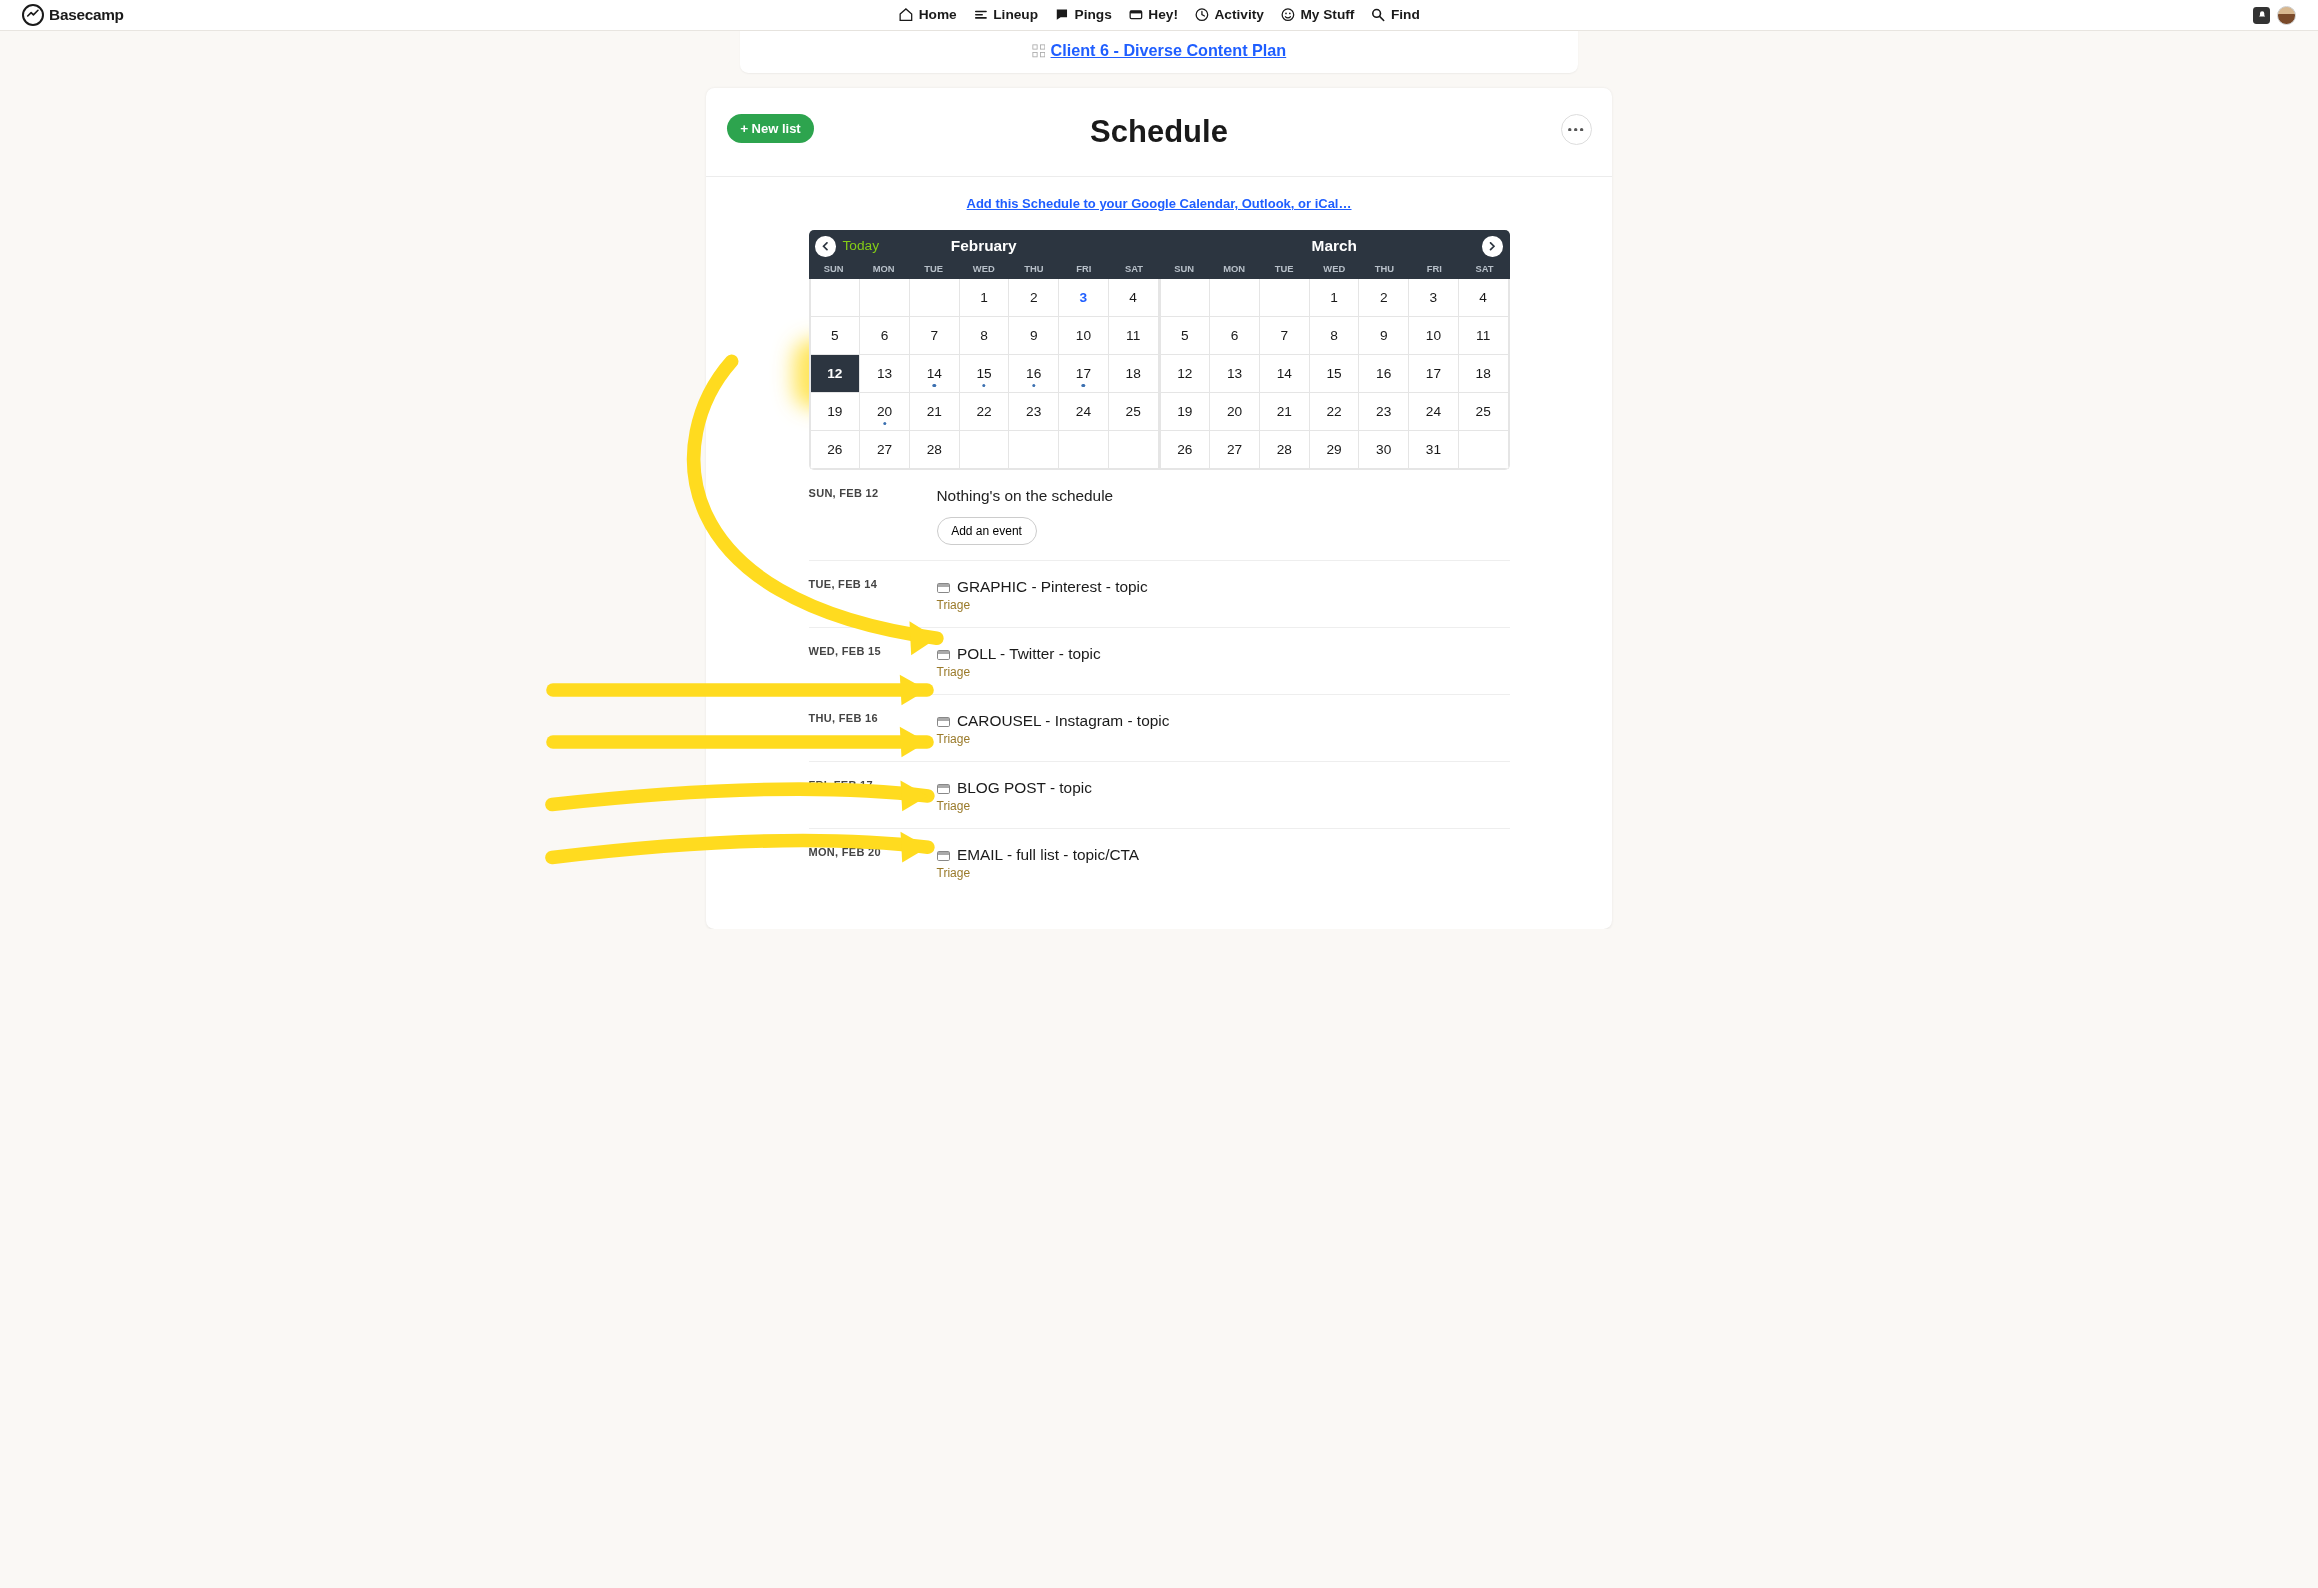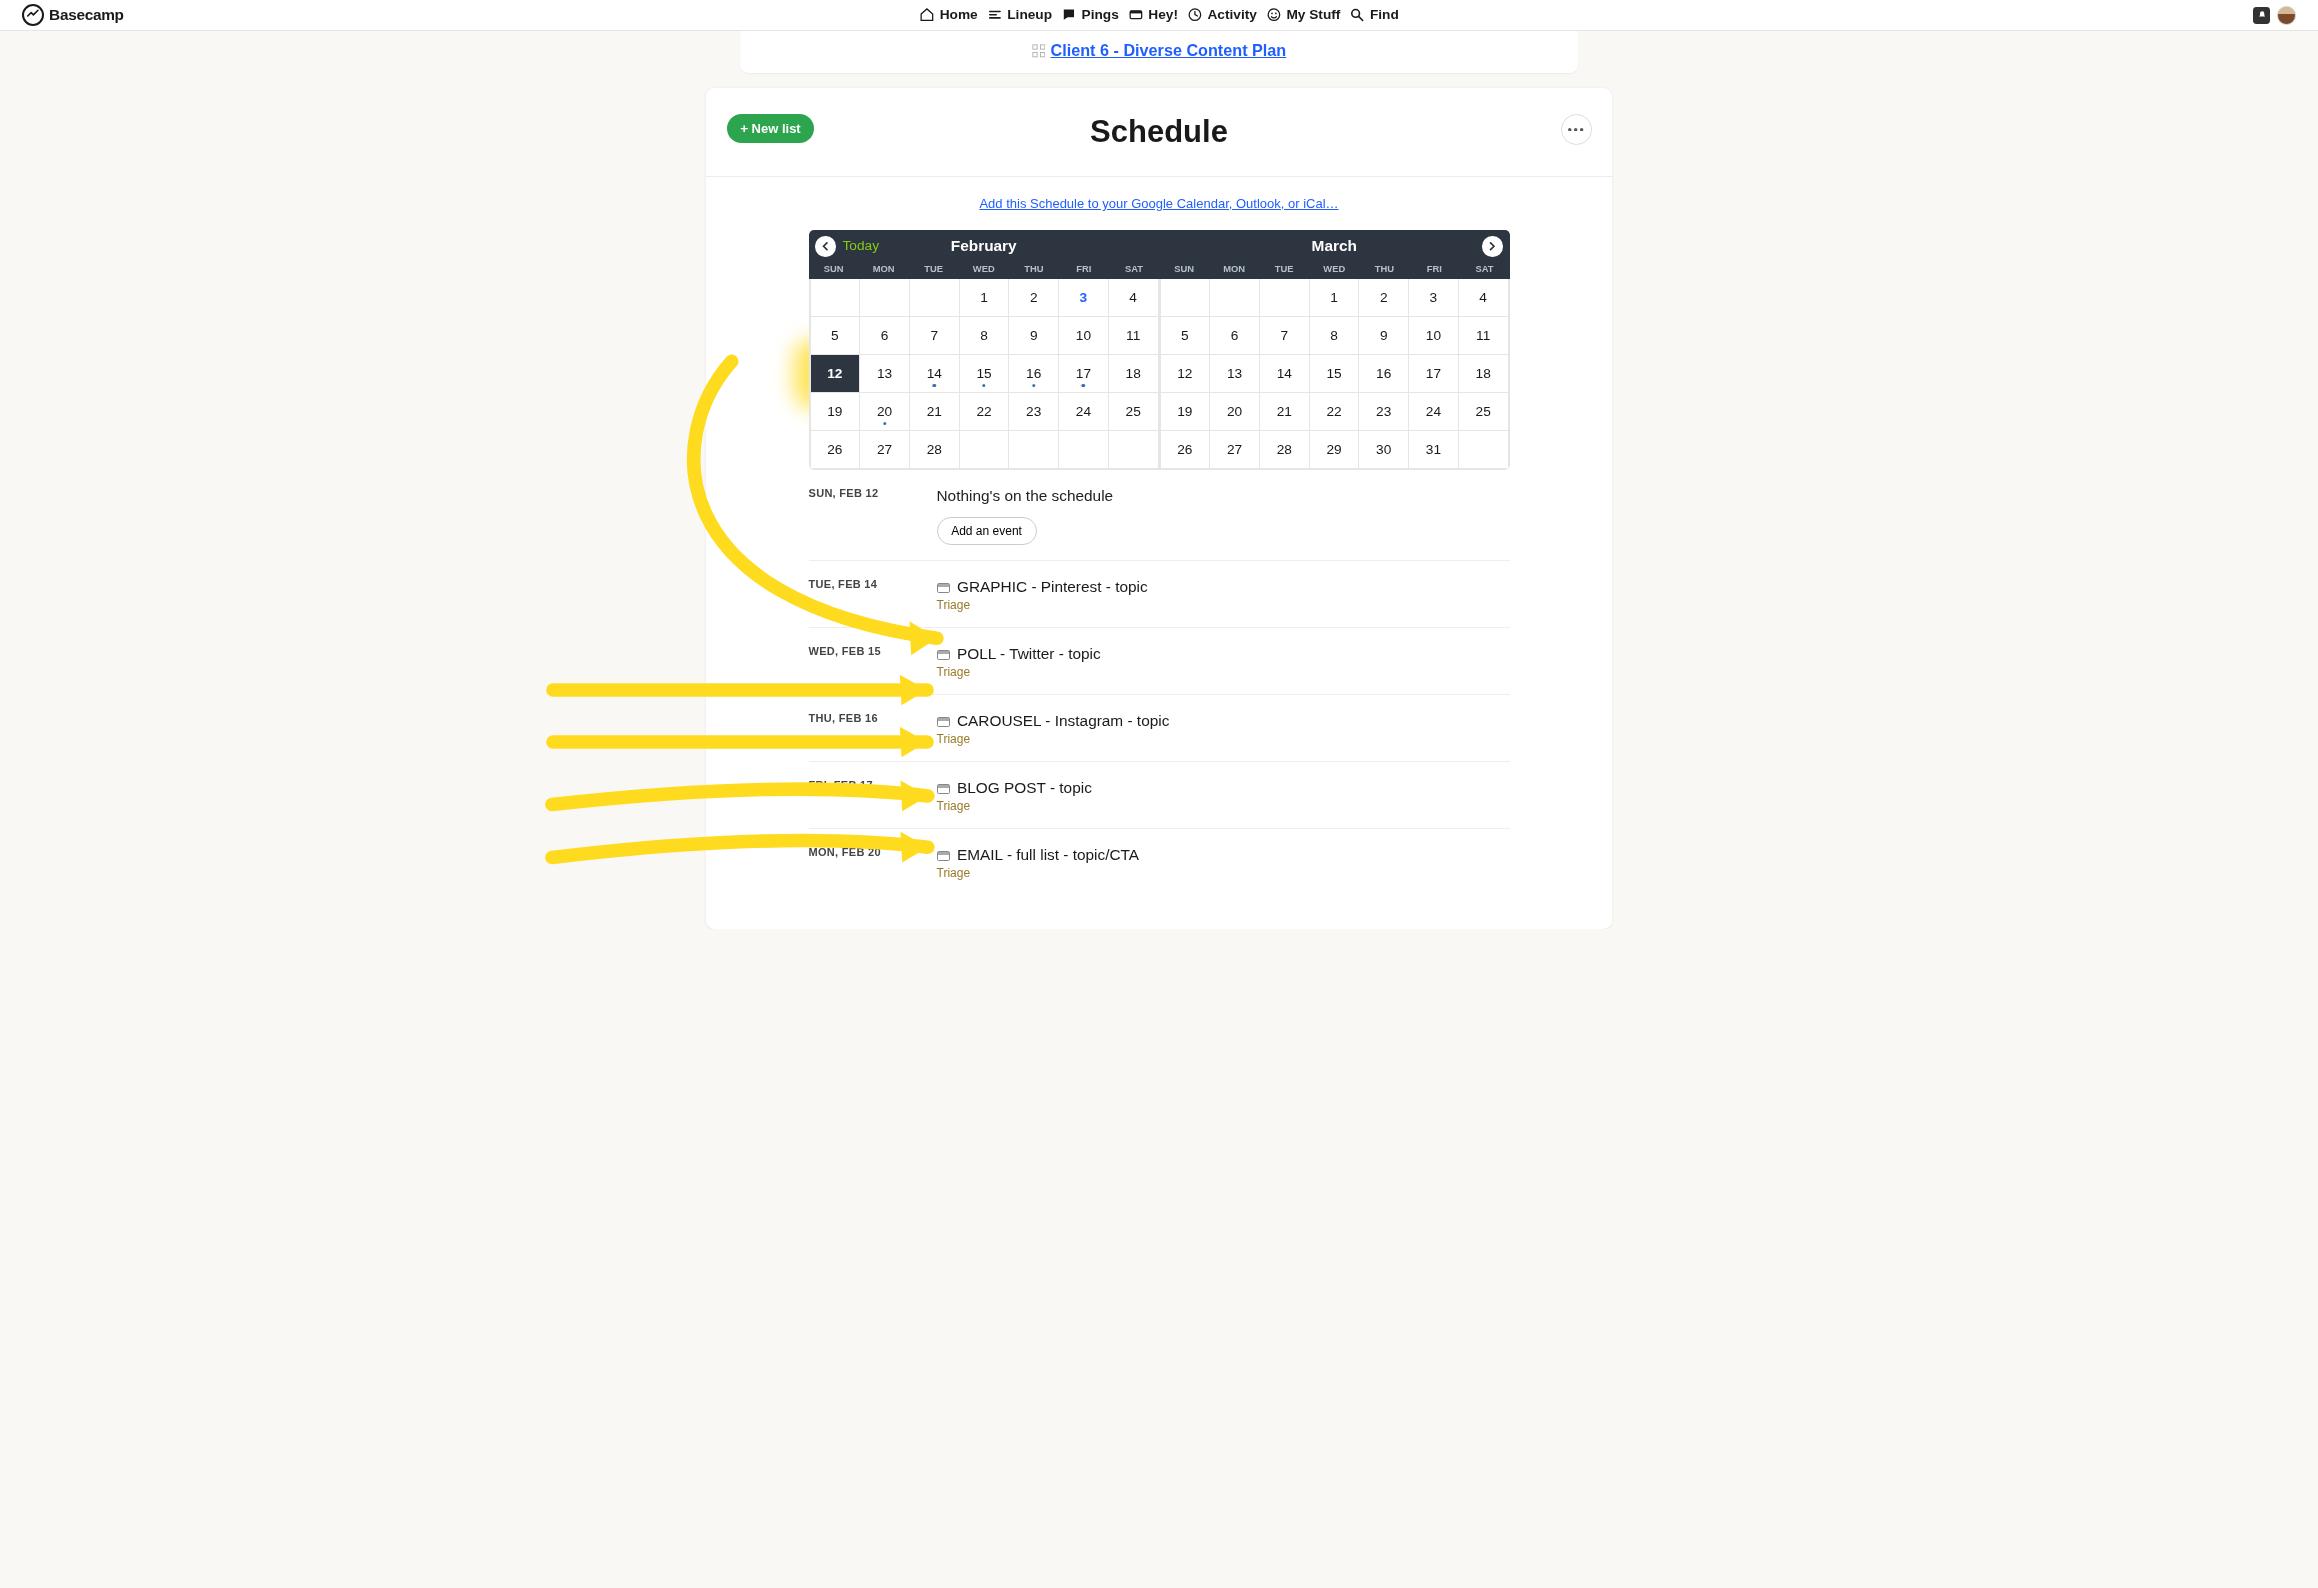--- a/index.html
+++ b/index.html
@@ -31,21 +31,21 @@
     border: 2.1px solid #1a1a1a;
     border-radius: 50%;
     display: flex; align-items: center; justify-content: center;
   }
   .brand-mark svg { width: 13.7px; height: 13.7px; }
   .nav-center {
     position: absolute;
     left: 50%;
     transform: translateX(-50%);
     display: flex;
-    gap: 9px;
+    gap: 16px;
   }
   .nav-item {
     display: flex; align-items: center; gap: 5.1px;
     font-weight: 700; font-size: 13.7px;
     cursor: pointer;
   }
   .nav-item svg { width: 15.4px; height: 15.4px; }
   .nav-right {
     margin-left: auto;
     display: flex; align-items: center; gap: 6.8px;
@@ -125,21 +125,21 @@
     cursor: pointer;
   }
 
   .sync-link {
     text-align: center;
     padding: 19px 0;
   }
   .sync-link a {
     color: #1f5eff;
     font-size: 13px;
-    font-weight: 400;
+    font-weight: 700;
     text-decoration: underline;
   }
 
   
   .calendar-wrap {
     margin: 0 auto;
     width: 701px;
     position: relative;
   }
   .cal-header {

